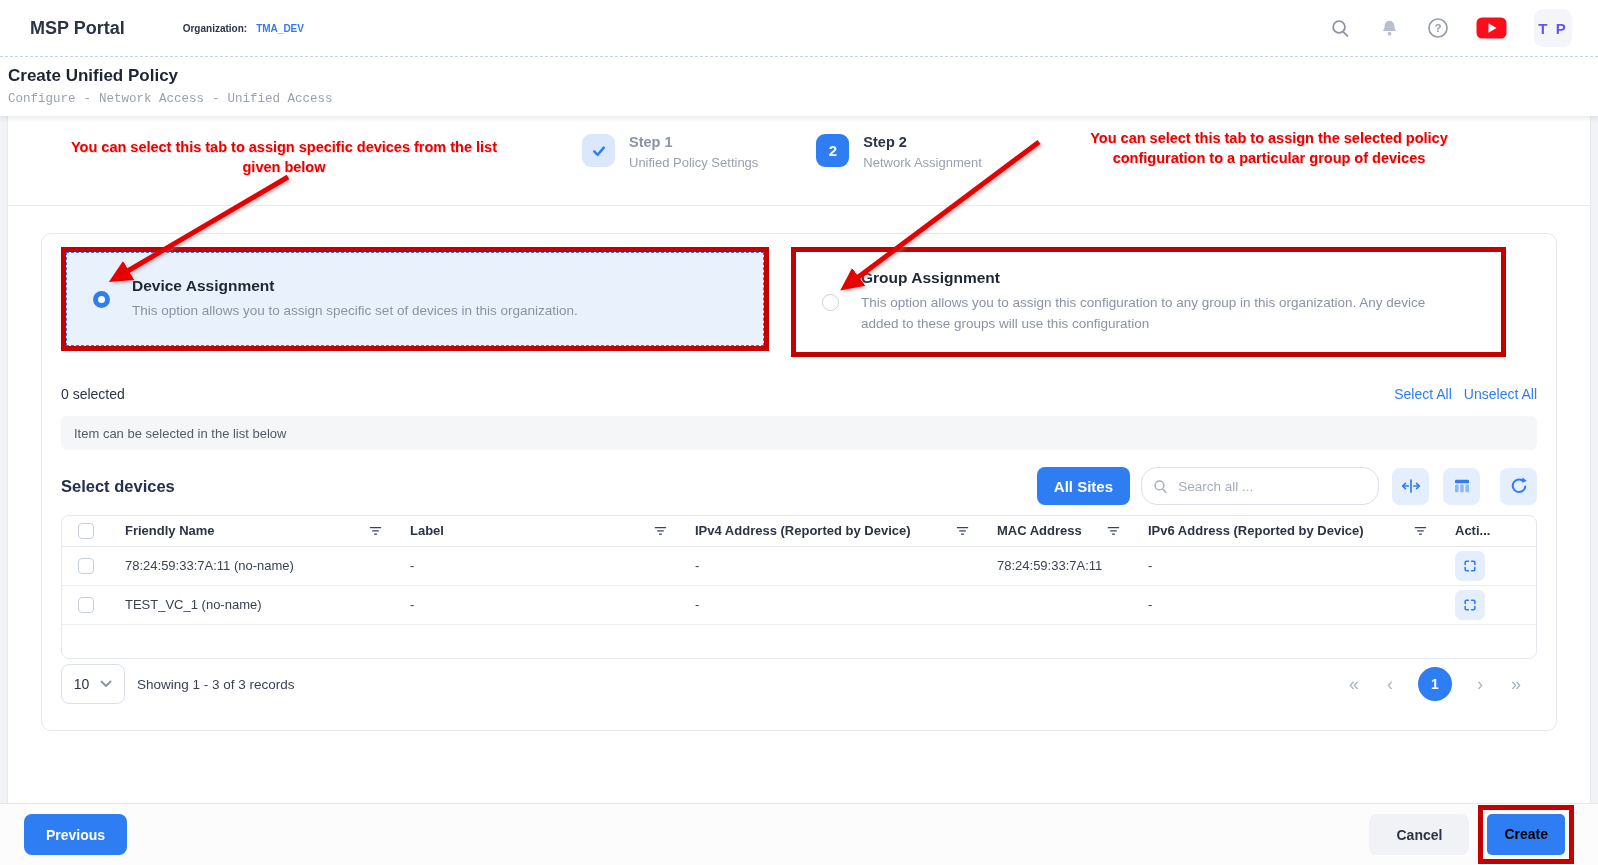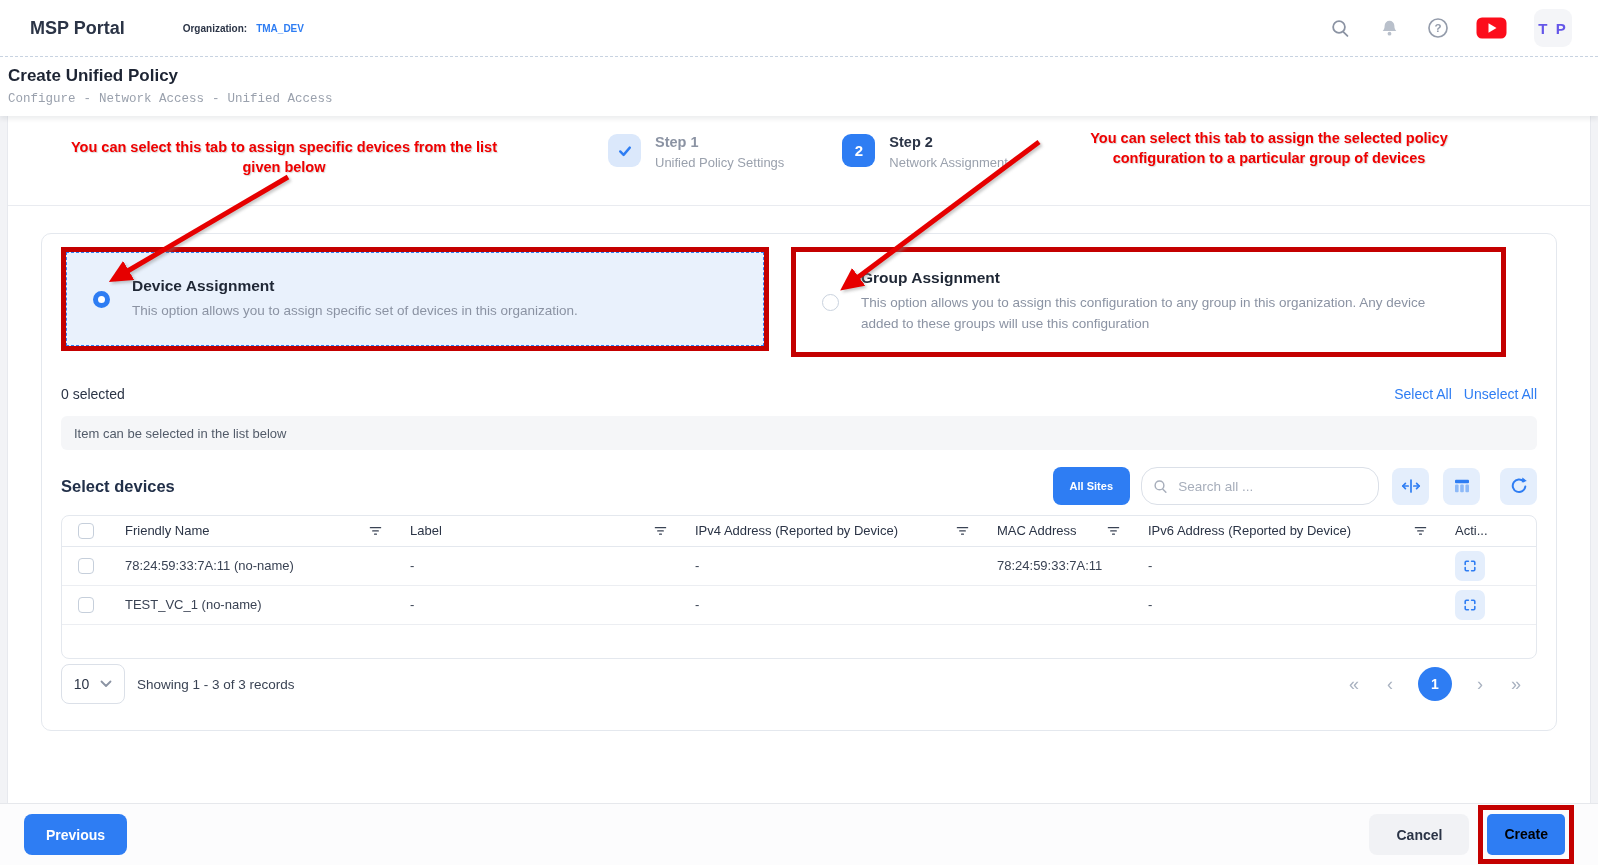--- a/index.html
+++ b/index.html
@@ -30,21 +30,21 @@
   .side-strip { position:absolute; top:112px; width:8px; height:691px; background:#f2f3f6; z-index:2; }
   .side-strip.left { left:0; border-right:1px solid #e7e9ee; }
   .side-strip.right { right:0; border-left:1px solid #e7e9ee; }
 
   
   .steps-row { position:relative; height:90px; margin:0 8px; border-bottom:1px solid #e9ebf0; background:#fff; }
   .ann-text { position:absolute; color:#ef0000; font-weight:bold; font-size:14.5px; line-height:1.35;
               text-align:center; text-shadow:1px 1px 1px rgba(140,140,140,.35); }
   .ann-left { left:45px; top:22px; width:462px; }
   .ann-right { left:1050px; top:13px; width:422px; }
-  .steps { position:absolute; left:600px; top:18px; display:flex; gap:58px; }
+  .steps { position:absolute; left:574px; top:18px; display:flex; gap:58px; }
   .step { display:flex; gap:14px; cursor:pointer; }
   .step-badge { width:33px; height:33px; border-radius:9px; display:flex; align-items:center; justify-content:center; }
   .step-badge.done { background:#dbe8fb; }
   .step-badge.active { background:#2e7df3; color:#fff; font-weight:bold; font-size:15px; }
   .step-title { font-size:14.5px; font-weight:bold; }
   .step.completed .step-title { color:#8b93a3; }
   .step.active .step-title { color:#2b3446; }
   .step-sub { font-size:13px; color:#9aa1ad; margin-top:5px; }
 
   
@@ -68,37 +68,37 @@
   .sel-links { margin-left:auto; display:flex; gap:12px; }
   .sel-links a { color:#2e7df3; font-size:14px; text-decoration:none; cursor:pointer; }
 
   .hint-bar { margin-top:14px; height:34px; background:#f5f6f8; border-radius:6px; display:flex;
               align-items:center; padding:0 13px; font-size:13px; color:#525b69; }
 
   .toolbar { margin-top:17px; display:flex; align-items:center; }
   .section-title { font-size:16.5px; font-weight:bold; color:#223049; }
   .toolbar-right { margin-left:auto; display:flex; align-items:center; gap:11px; }
   .btn-all-sites { height:38px; padding:0 17px; border:none; border-radius:8px; background:#2e7df3;
-                   color:#fff; font-weight:bold; font-size:11px; font-family:inherit; cursor:pointer; }
+                   color:#fff; font-weight:bold; font-size:15px; font-family:inherit; cursor:pointer; }
   .search-box { width:238px; height:38px; border:1px solid #dbe0e8; border-radius:16px; display:flex;
                 align-items:center; gap:8px; padding:0 11px; background:#fff; }
   .search-box input { border:none; outline:none; width:100%; font-size:13.5px; color:#3a4354; font-family:inherit; }
   .search-box input::placeholder { color:#a7aebb; }
   .icon-btn { width:37px; height:37px; border:none; border-radius:8px; background:#e4eefc;
               display:flex; align-items:center; justify-content:center; cursor:pointer; }
   .icon-btn.g1 { margin-left:2px; }
   .icon-btn.g2 { margin-left:3px; }
   .icon-btn.g3 { margin-left:9px; }
 
   
   .table-wrap { margin-top:10px; border:1px solid #e4e8ee; border-radius:8px; overflow:hidden; }
   table { width:100%; border-collapse:collapse; font-size:13px; table-layout:fixed; }
   thead th { height:30px; border-bottom:1px solid #e4e8ee; padding:0; }
   .th-inner { display:flex; align-items:center; justify-content:space-between; padding:0 13px 0 15px;
-              font-weight:normal; color:#2b3446; font-size:13px; }
+              font-weight:bold; color:#2b3446; font-size:13px; }
   .filter-ic { flex:0 0 auto; cursor:pointer; display:flex; }
   tbody td { height:39px; border-bottom:1px solid #eceef2; color:#3a4354; padding:0 15px; }
   tr.spacer td { height:34px; border-bottom:none; }
   .cbx-cell { text-align:center; padding:0 !important; }
   .cbx { display:inline-block; width:16px; height:16px; border:1.5px solid #c6cfdb; border-radius:4px;
          background:#fff; vertical-align:middle; cursor:pointer; }
   .expand-btn { width:30px; height:30px; border:none; border-radius:7px; background:#e4eefc;
                 display:flex; align-items:center; justify-content:center; cursor:pointer; }
 
   

